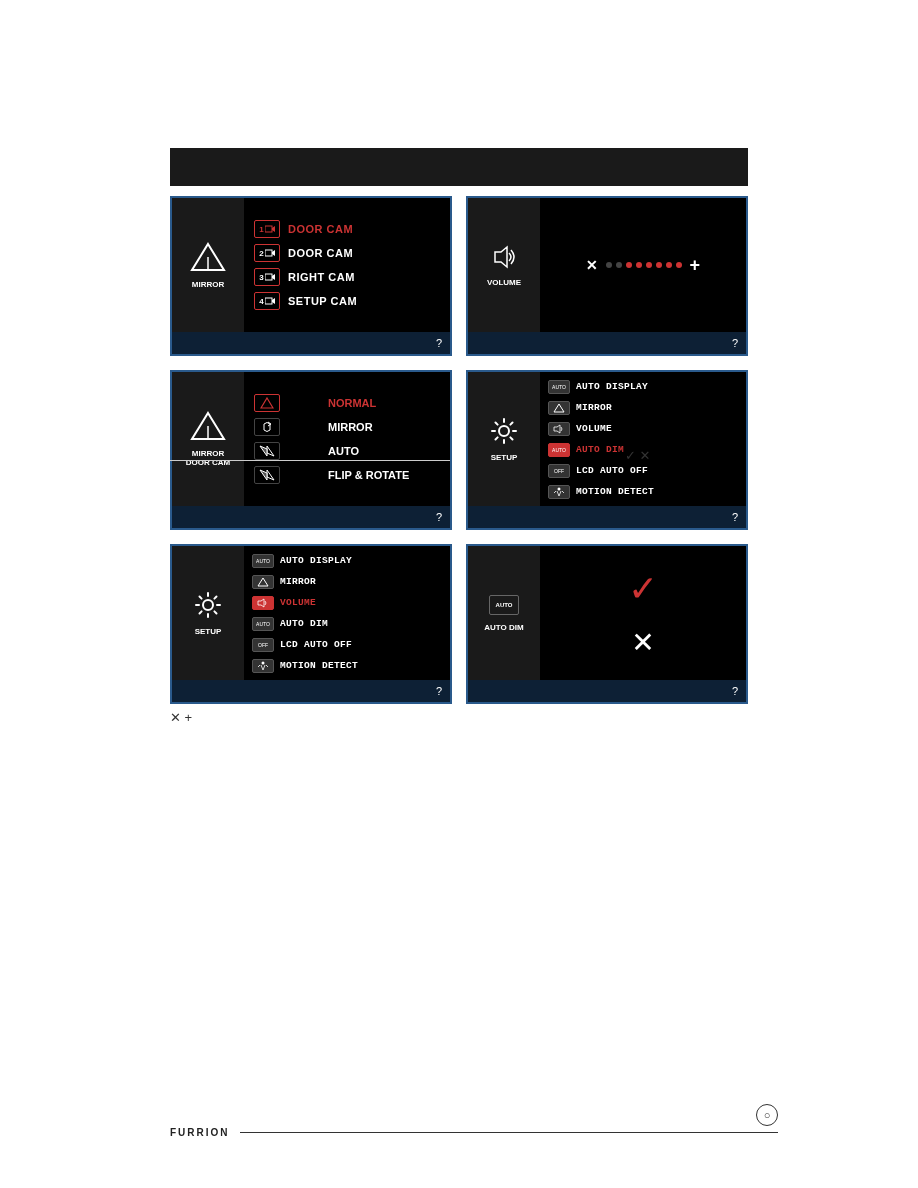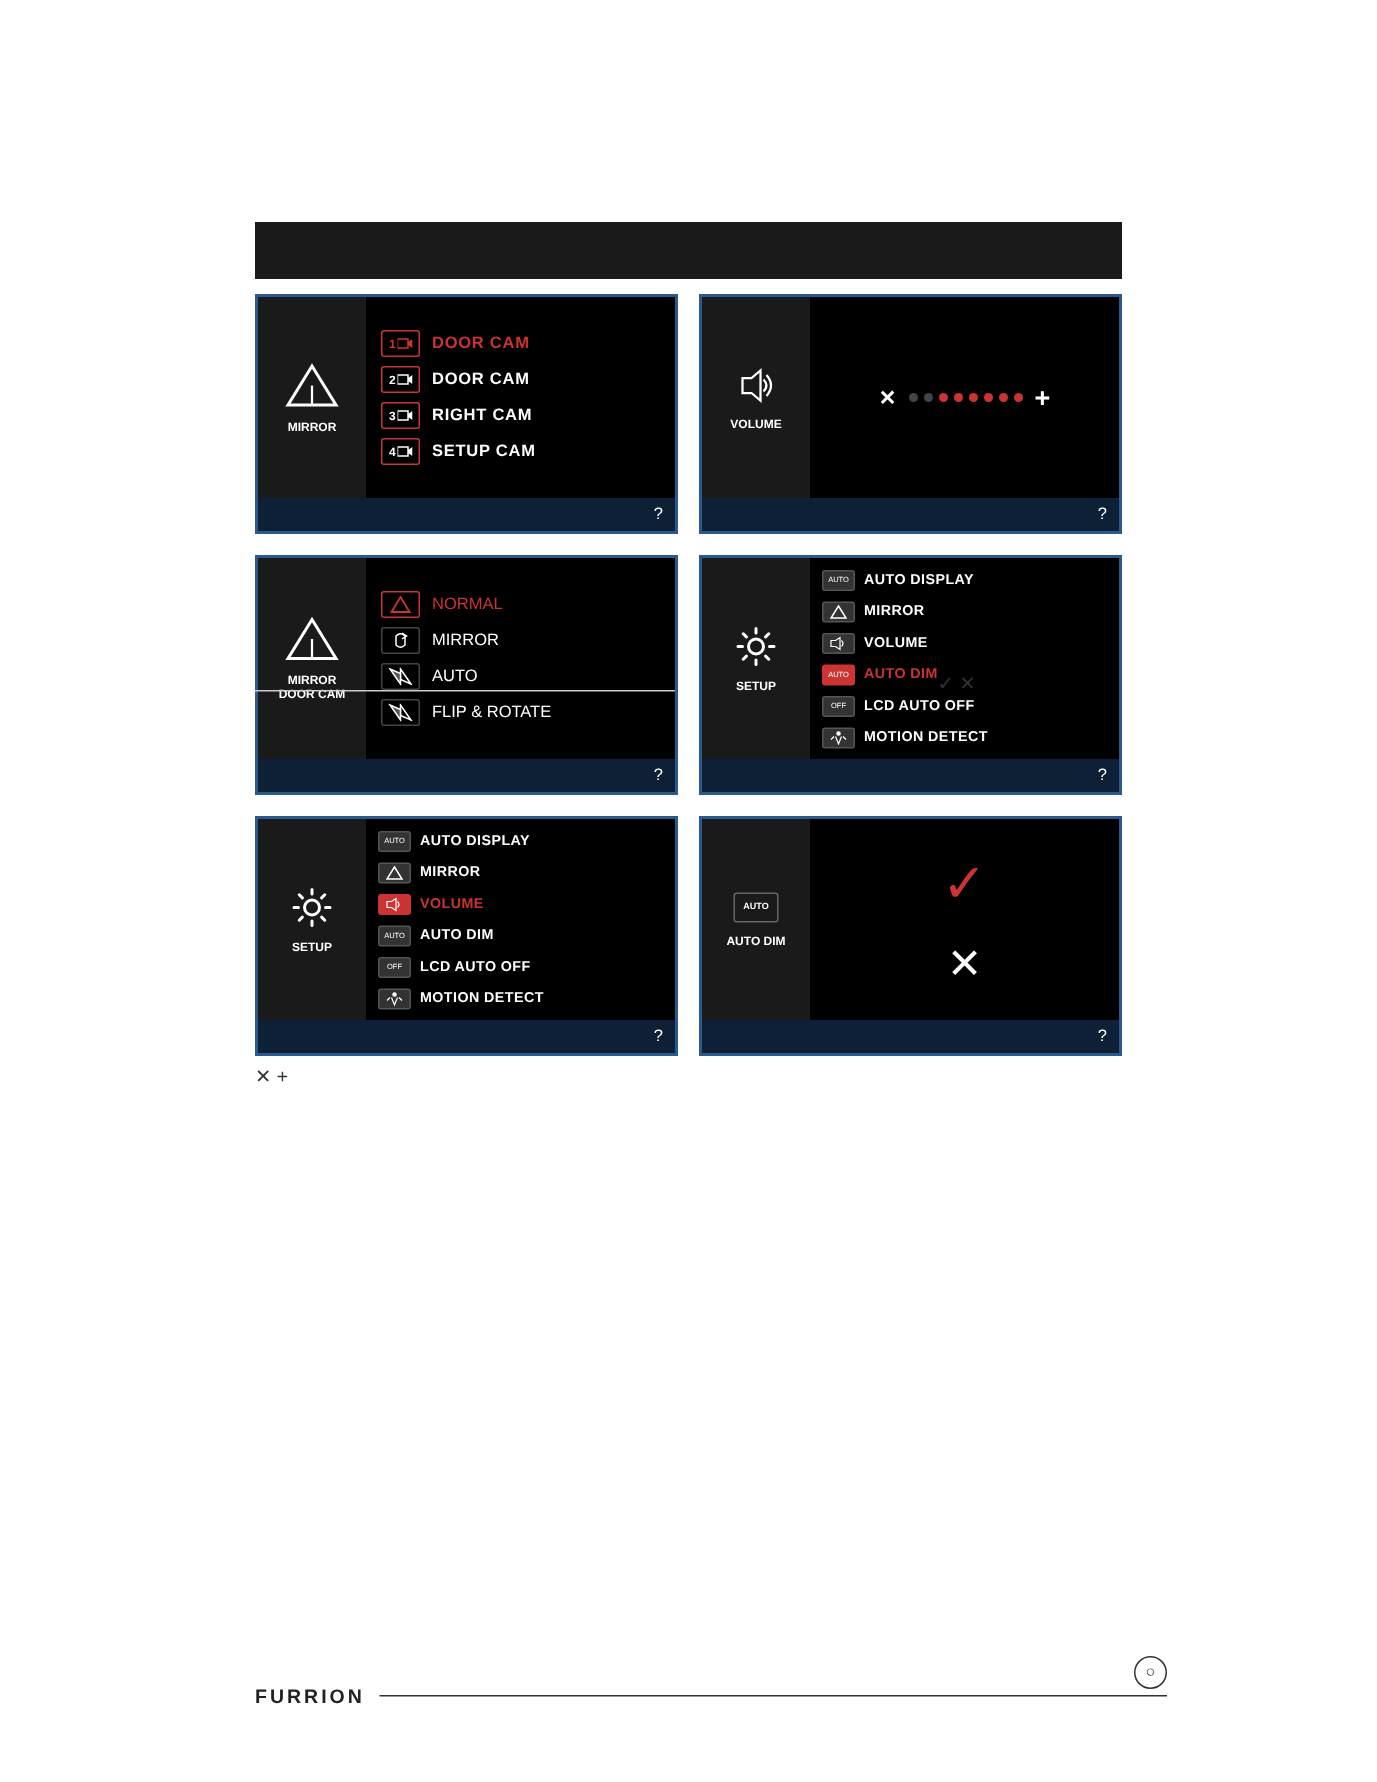--- a/index.html
+++ b/index.html
@@ -197,20 +197,21 @@
     .setup-badge.red {
       border-color: #cc3333;
       background: #cc3333;
     }
 
     .setup-text {
       font-size: 9.5px;
       color: #ffffff;
       font-weight: bold;
       letter-spacing: 0.3px;
+      font-family: Liberation Mono, monospace;
     }
 
     .setup-text.active {
       color: #cc3333;
     }
 
     
     .autodim-right {
       flex: 1;
       background: #000000;
@@ -257,21 +258,21 @@
     }
 
     .brand-line {
       flex: 1;
       height: 1px;
       background: #333;
       margin-left: 10px;
     }
 
     .brand-name {
-      font-size: 13px;
+      font-size: 10px;
       font-weight: bold;
       letter-spacing: 2px;
       color: #222;
       font-family: 'Arial', sans-serif;
     }
 
     
     .orient-item {
       display: flex;
       align-items: center;
@@ -290,21 +291,22 @@
     }
 
     .orient-badge.active {
       border-color: #cc3333;
       background: transparent;
     }
 
     .orient-text {
       font-size: 11px;
       color: #ffffff;
-      font-weight: normal;
+      font-weight: bold;
+      margin-left: 40px;
     }
 
     .orient-text.active {
       color: #cc3333;
     }
 
   </style>
 </head>
 <body>
 

